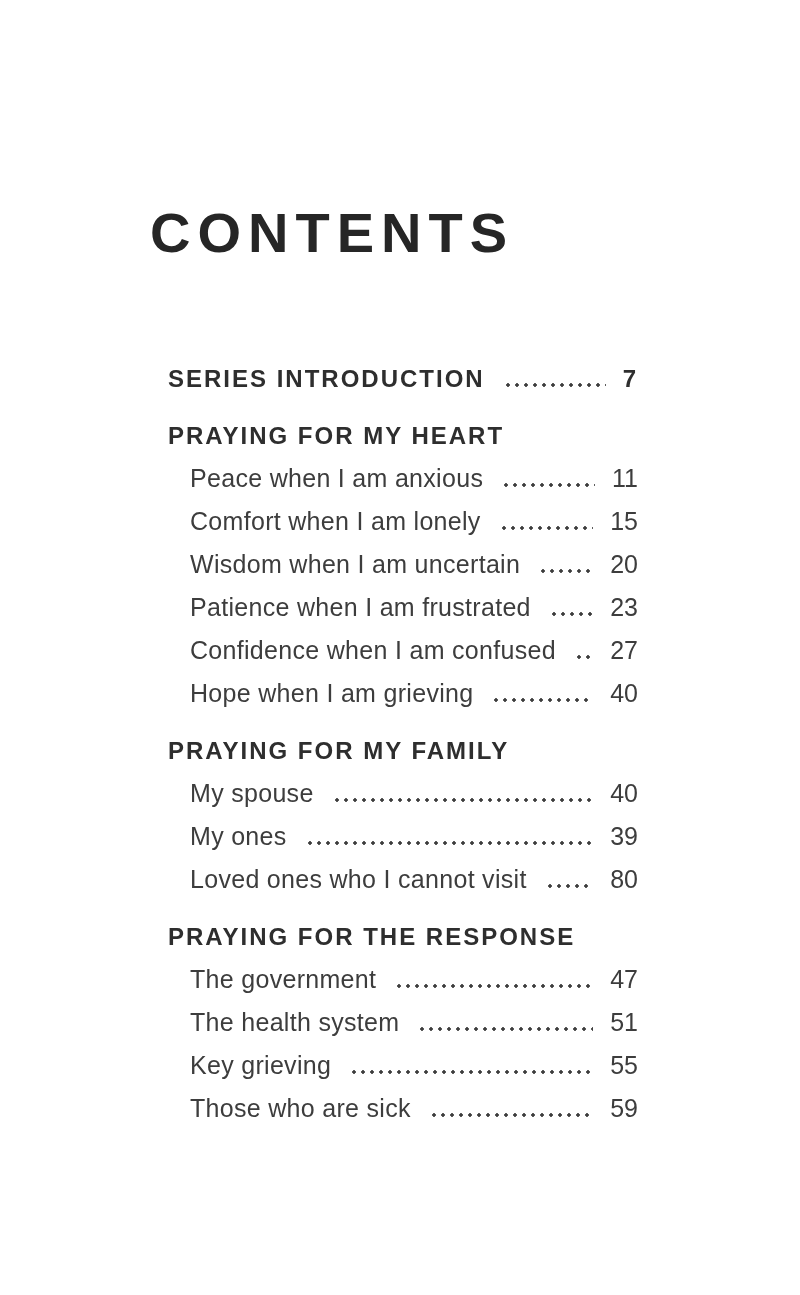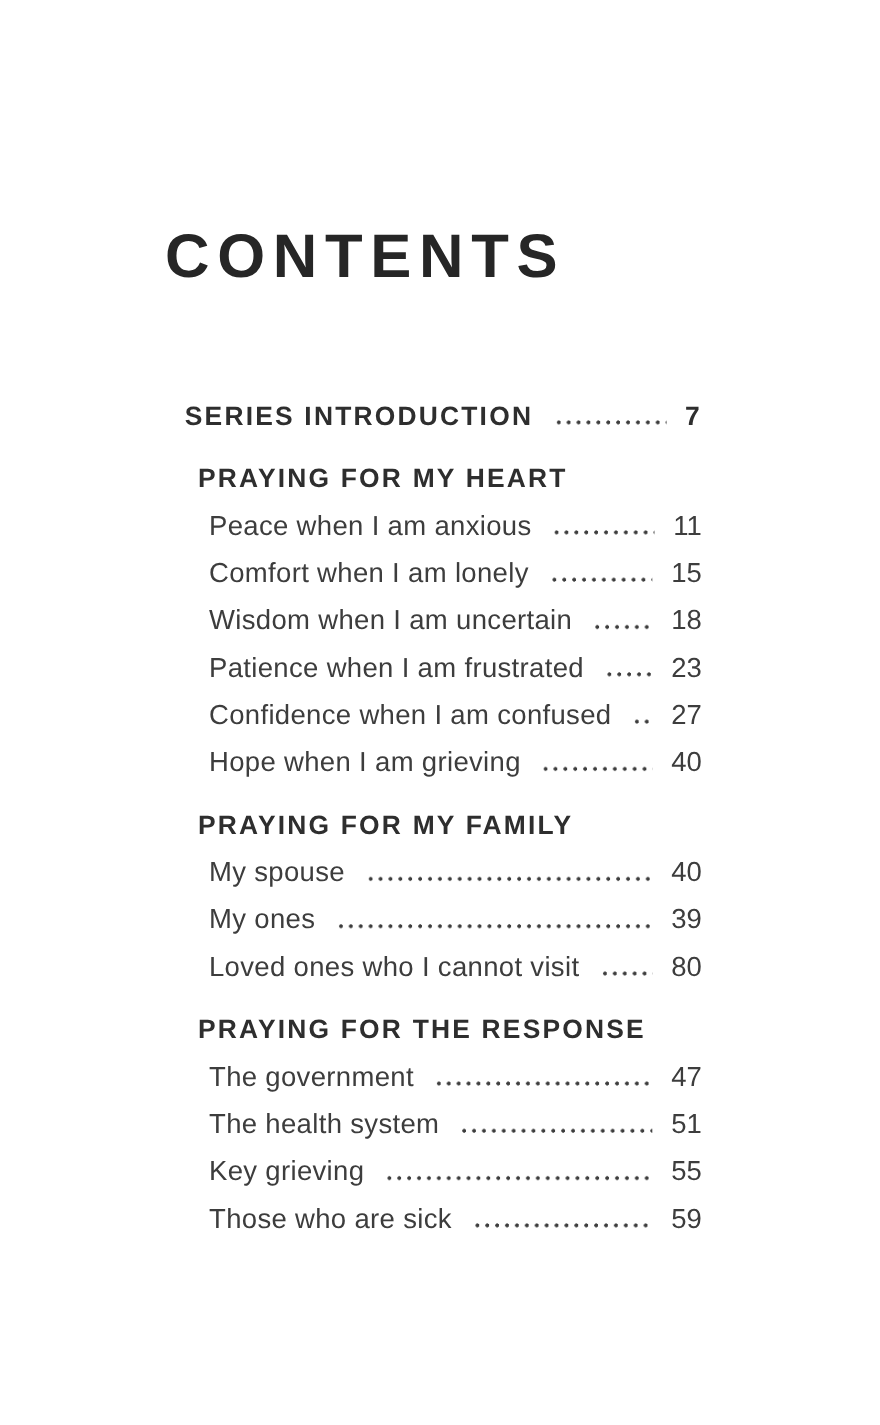--- a/index.html
+++ b/index.html
@@ -44,21 +44,21 @@
     gap: 14px;
   }
   .toc-row.intro .lbl,
   .toc-row.intro .pg {
     font-weight: 700;
     letter-spacing: 2px;
     font-size: 24px;
     color: var(--heading);
   }
   .section-heading {
-    margin: 14px 0 0 12px;
+    margin: 14px 0 0 0;
     font-size: 24px;
     font-weight: 700;
     letter-spacing: 2px;
     line-height: 43px;
     color: var(--heading);
   }
   .entries .toc-row {
     padding-left: 22px;
   }
   .lbl {
@@ -101,21 +101,21 @@
 
   <div class="toc-row entry">
     <span class="lbl">Comfort when I am lonely</span>
     <span class="leader"></span>
     <span class="pg">15</span>
   </div>
 
   <div class="toc-row entry">
     <span class="lbl">Wisdom when I am uncertain</span>
     <span class="leader"></span>
-    <span class="pg">18</span>
+    <span class="pg">20</span>
   </div>
 
   <div class="toc-row entry">
     <span class="lbl">Patience when I am frustrated</span>
     <span class="leader"></span>
     <span class="pg">23</span>
   </div>
 
   <div class="toc-row entry">
     <span class="lbl">Confidence when I am confused</span>

